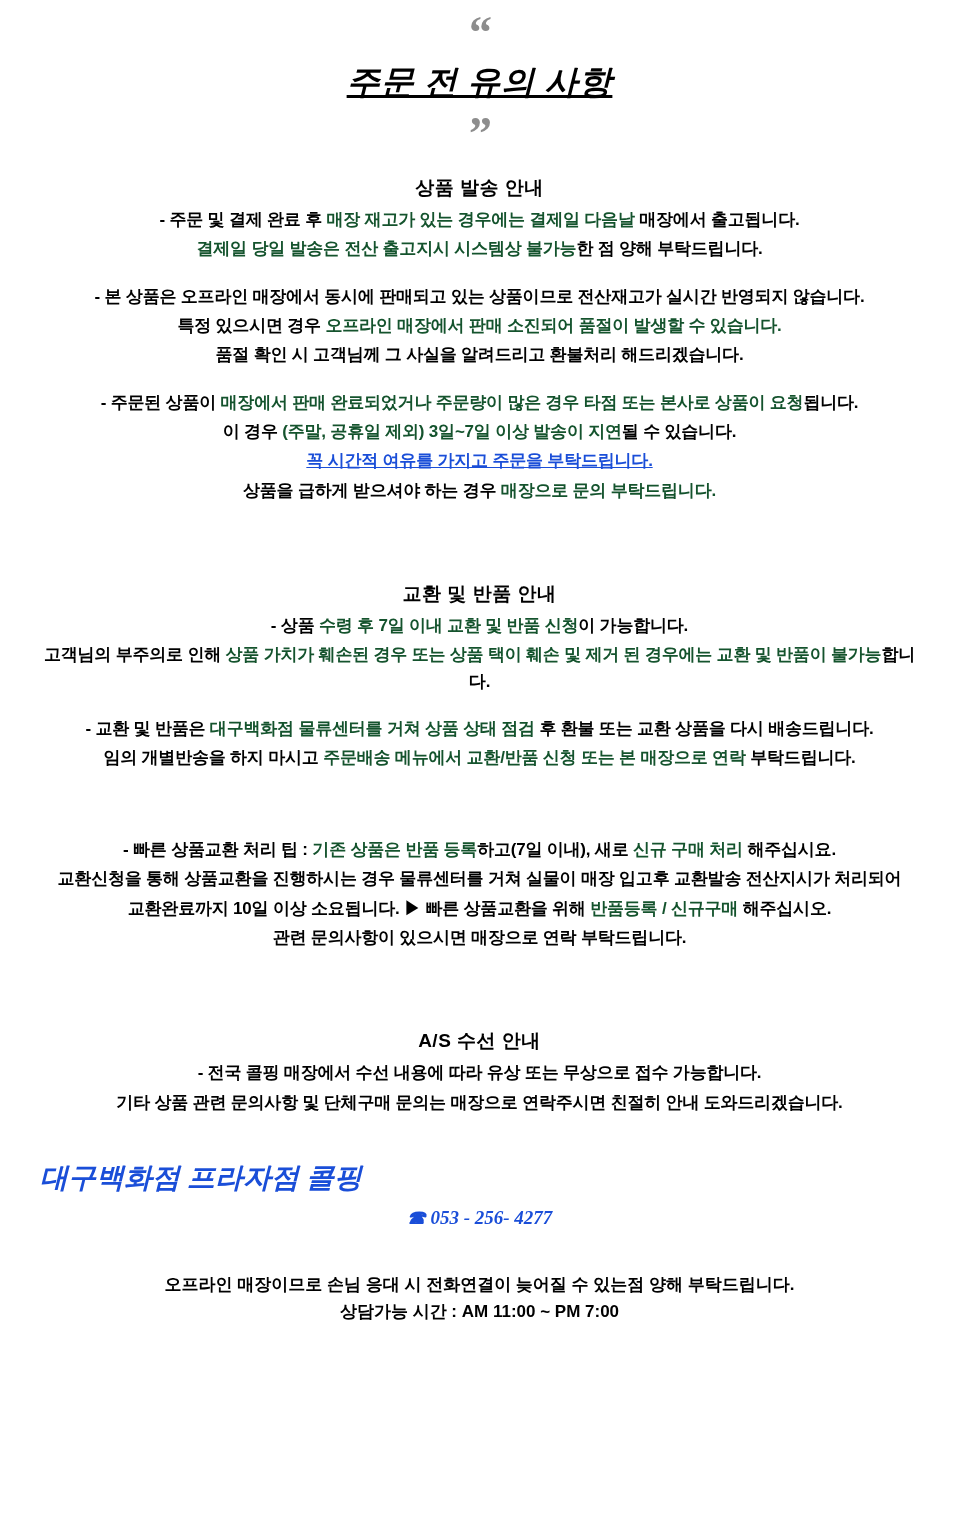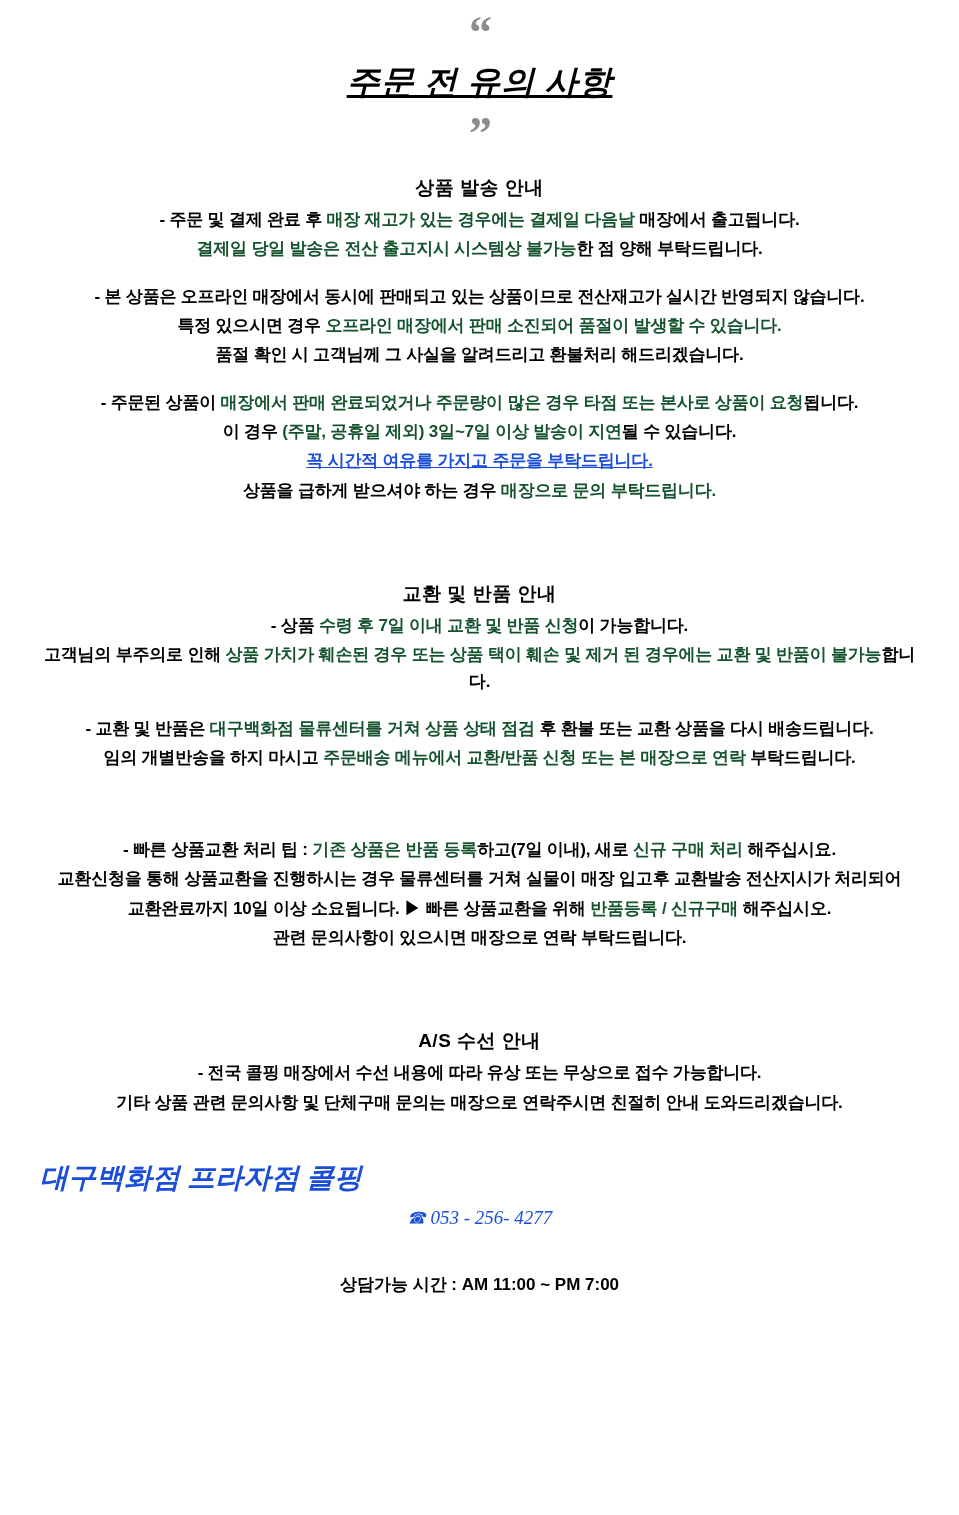--- a/index.html
+++ b/index.html
@@ -93,21 +93,21 @@
     font-style: italic;
     font-weight: bold;
     font-size: 28px;
     color: #1a4ed8;
     margin: 0 0 8px 0;
     text-align: left;
   }
   .store-phone {
     font-family: "Liberation Serif", serif;
     font-style: italic;
-    font-weight: normal;
+    font-weight: bold;
     font-size: 19px;
     color: #1a4ed8;
     margin: 0;
     text-align: center;
   }
 
   .footer-note {
     text-align: center;
     font-size: 17px;
     font-weight: bold;
@@ -203,16 +203,17 @@
   <div class="gap-md"></div>
 
   <div class="section">
     <div class="store-name">대구백화점 프라자점 콜핑</div>
     <div class="store-phone">☎ 053 - 256- 4277</div>
   </div>
 
   <div class="gap-md"></div>
 
   <div class="section">
+    <p class="footer-note">오프라인 매장이므로 손님 응대 시 전화연결이 늦어질 수 있는점 양해 부탁드립니다.</p>
     <p class="footer-note">상담가능 시간 : AM 11:00 ~ PM 7:00</p>
   </div>
 
 </div>
 
 </body></html>

